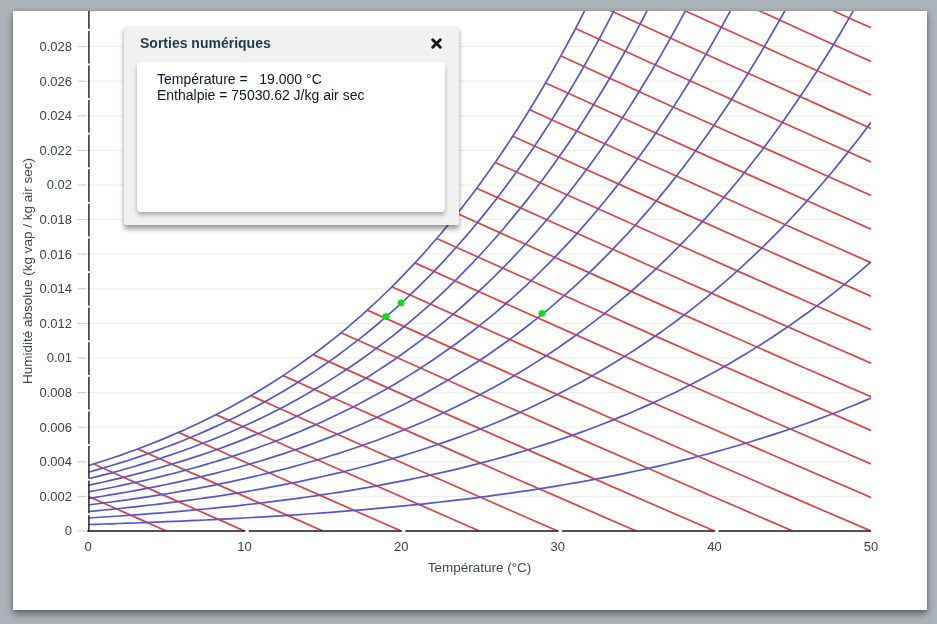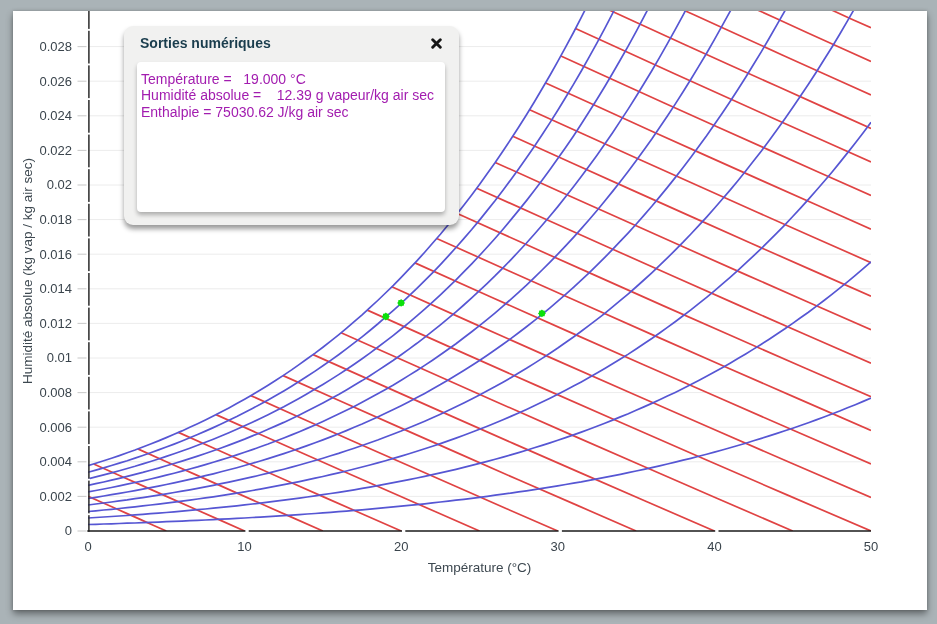--- a/index.html
+++ b/index.html
@@ -1,26 +1,26 @@
 <!DOCTYPE html>
 <html><head><meta charset="utf-8">
 <style>
 html,body{margin:0;padding:0;width:937px;height:624px;overflow:hidden}
 body{background:#aab3b7;font-family:"Liberation Sans",sans-serif;position:relative}
 .panel{position:absolute;left:13px;top:11px;width:914px;height:599px;background:#fff;
   box-shadow:0 4px 7px rgba(0,0,0,.42),0 0 3px rgba(0,0,0,.18)}
 .tick{font-size:13px;fill:#3a444c}
 .atitle{font-size:13.5px;fill:#3d4850}
-.popup{position:absolute;left:124px;top:26px;width:335px;height:199px;background:#f1f1f0;border-radius:9px;
+.popup{position:absolute;left:124px;top:26px;width:335px;height:199px;background:#f1f1f0;border-radius:2px;
   box-shadow:0 4px 5px rgba(0,0,0,.4);z-index:5}
 .popup h3{margin:0;padding:8.5px 0 0 16px;font-size:14px;font-weight:bold;color:#1a3d4d}
 .closex{position:absolute;right:17.5px;top:11.5px;width:11px;height:11px}
 .pbody{position:absolute;left:13px;top:35.5px;width:308px;height:150px;background:#fff;border-radius:4px;
   box-shadow:0 3px 4px rgba(0,0,0,.28)}
-.pbody .txt{padding:9px 0 0 4px;font-size:14px;line-height:16.8px;color:#a21caf;white-space:nowrap}
+.pbody .txt{padding:9px 0 0 20px;font-size:14px;line-height:16.8px;color:#0f172a;white-space:nowrap}
 </style></head>
 <body>
 <div class="panel">
 <svg width="914" height="599" style="position:absolute;left:0;top:0">
 <defs>
         <clipPath id="plot">
           <rect x="75.0" y="0" width="783.0" height="520.0"></rect>
         </clipPath>
       </defs>
 <line x1="75.0" y1="485.4" x2="858.0" y2="485.4" stroke="#ececec" stroke-width="1"></line>
@@ -148,16 +148,15 @@
 </svg>
 </div>
 <div class="popup">
  <h3>Sorties numériques</h3>
  <svg class="closex" viewBox="0 0 11 11">
       <path d="M1.7 1.7 L9.3 9.3 M9.3 1.7 L1.7 9.3" stroke="#151515" stroke-width="2.9" stroke-linecap="round"></path>
     </svg>
  <div class="pbody">
       <div class="txt">
 <div>Température =&nbsp;&nbsp; 19.000 °C</div>
-<div>Humidité absolue =&nbsp;&nbsp;&nbsp; 12.39 g vapeur/kg air sec</div>
 <div>Enthalpie = 75030.62 J/kg air sec</div>
  </div>
     </div>
 </div>
 </body></html>

